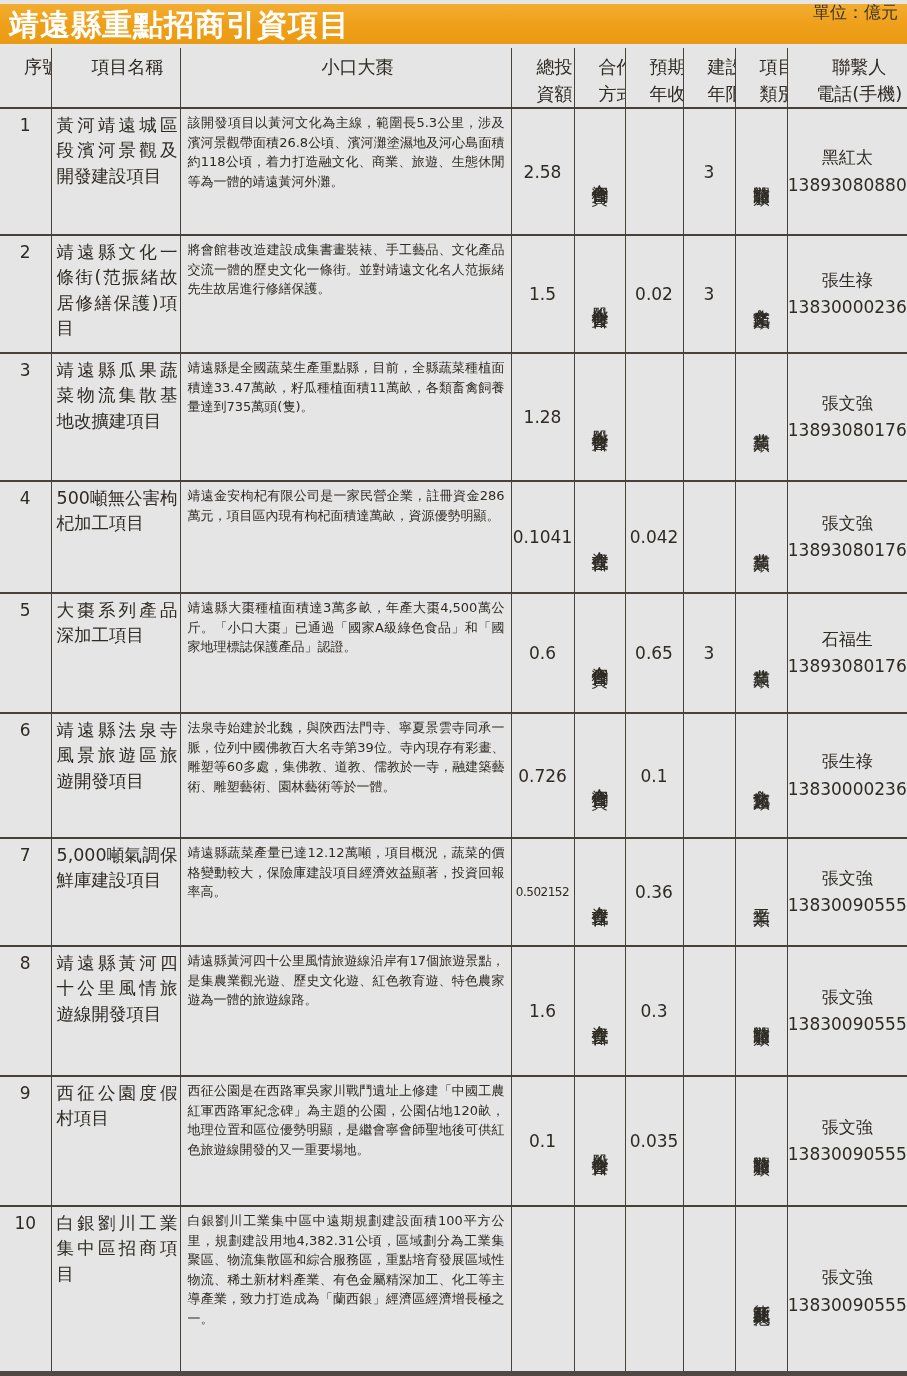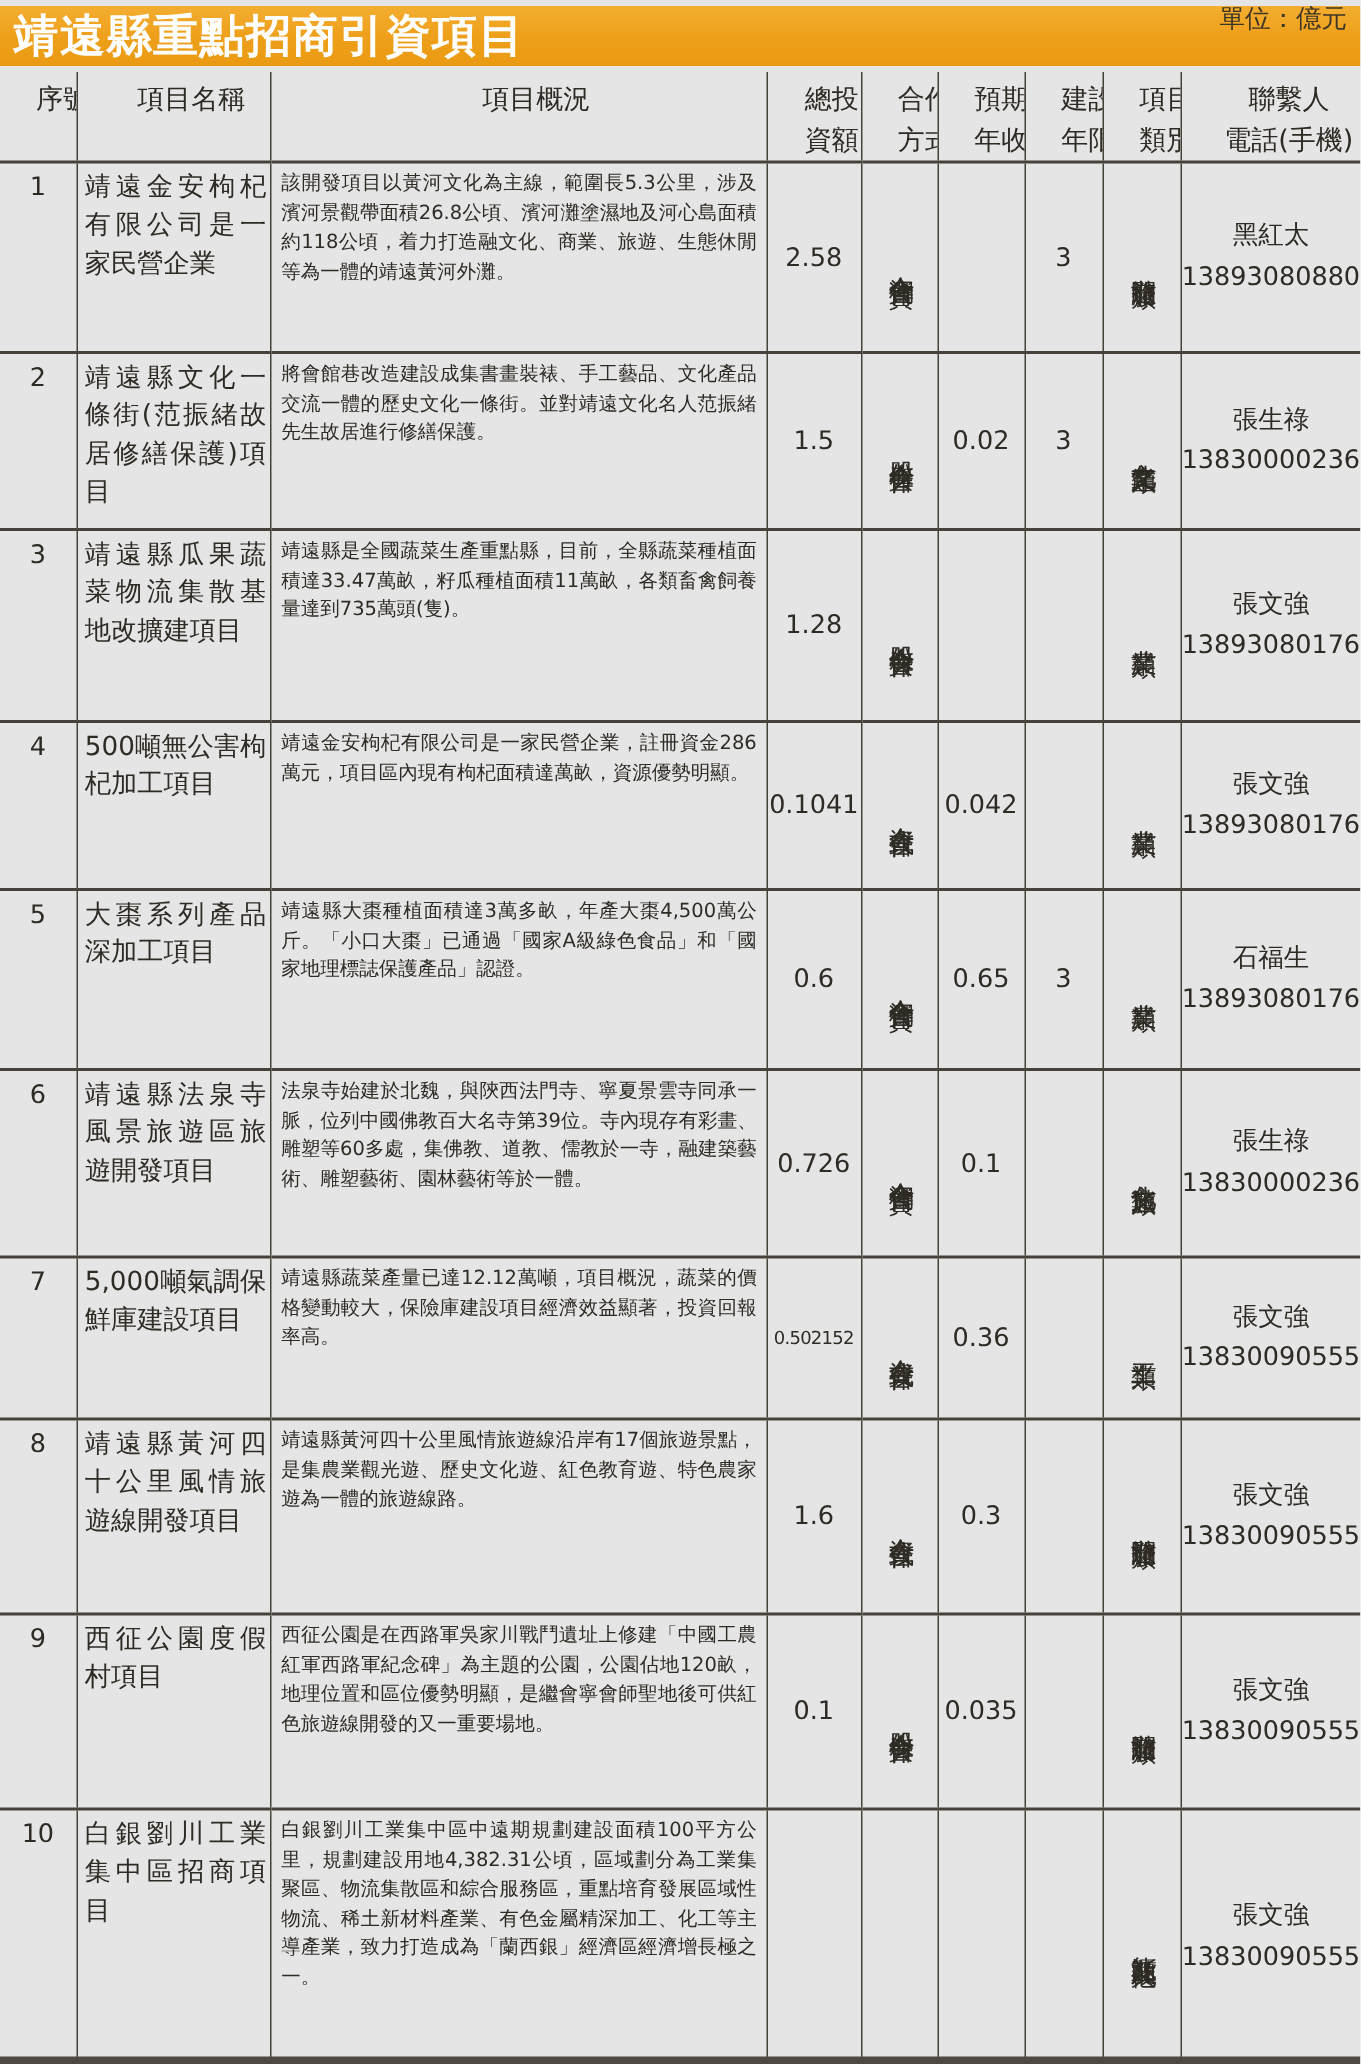--- a/index.html
+++ b/index.html
@@ -48,21 +48,21 @@
     </colgroup>
     <thead>
       <tr id="head-row" style="height:54px">
           <th>
             <div class="hline">序號</div>
           </th>
           <th>
             <div class="hline">項目名稱</div>
           </th>
           <th>
-            <div class="hline">項目概況</div>
+            <div class="hline">小口大棗</div>
           </th>
           <th>
             <div class="hline">總投</div>
             <div class="hline">資額</div>
           </th>
           <th>
             <div class="hline">合作</div>
             <div class="hline">方式</div>
           </th>
           <th>
@@ -79,21 +79,21 @@
           </th>
           <th>
             <div class="hline">聯繫人</div>
             <div class="hline">電話(手機)</div>
           </th>
         </tr>
     </thead>
     <tbody id="table-body">
         <tr style="height: 127px;">
           <td class="c-seq">1</td>
-          <td class="c-name">靖遠金安枸杞有限公司是一家民營企業</td>
+          <td class="c-name">黃河靖遠城區段濱河景觀及開發建設項目</td>
           <td class="c-ov">該開發項目以黃河文化為主線，範圍長5.3公里，涉及濱河景觀帶面積26.8公頃、濱河灘塗濕地及河心島面積約118公頃，着力打造融文化、商業、旅遊、生態休閒等為一體的靖遠黃河外灘。</td>
           <td class="c-inv">2.58</td>
           <td class="c-coop"><span class="vtext">合資合作獨資</span></td>
           <td class="c-inc"></td>
           <td class="c-yrs">3</td>
           <td class="c-cat"><span class="vtext">旅遊開發類</span></td>
           <td class="c-contact">
             <div>黑紅太</div>
             <div>13893080880</div>
           </td>

